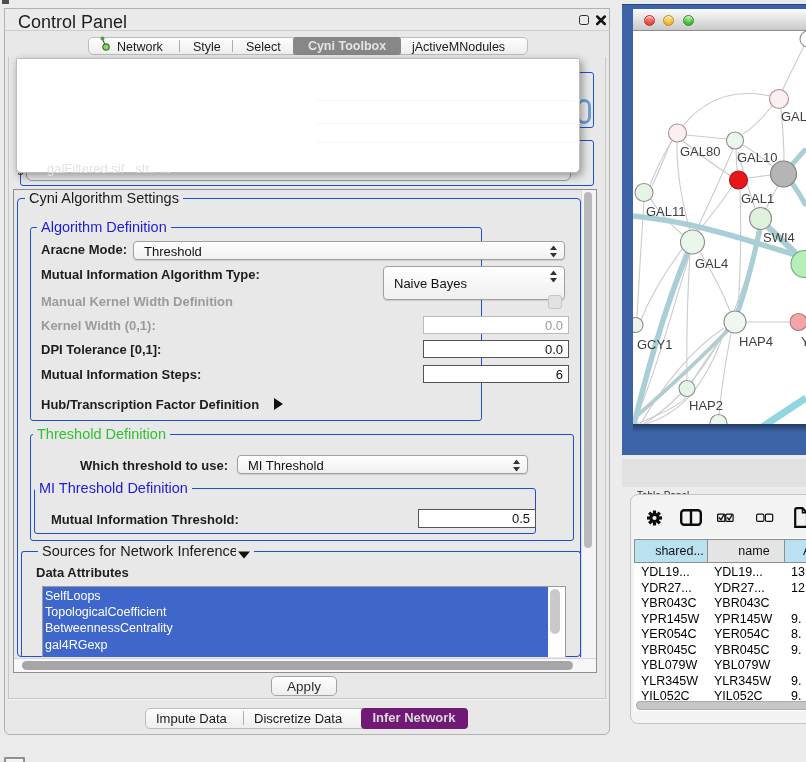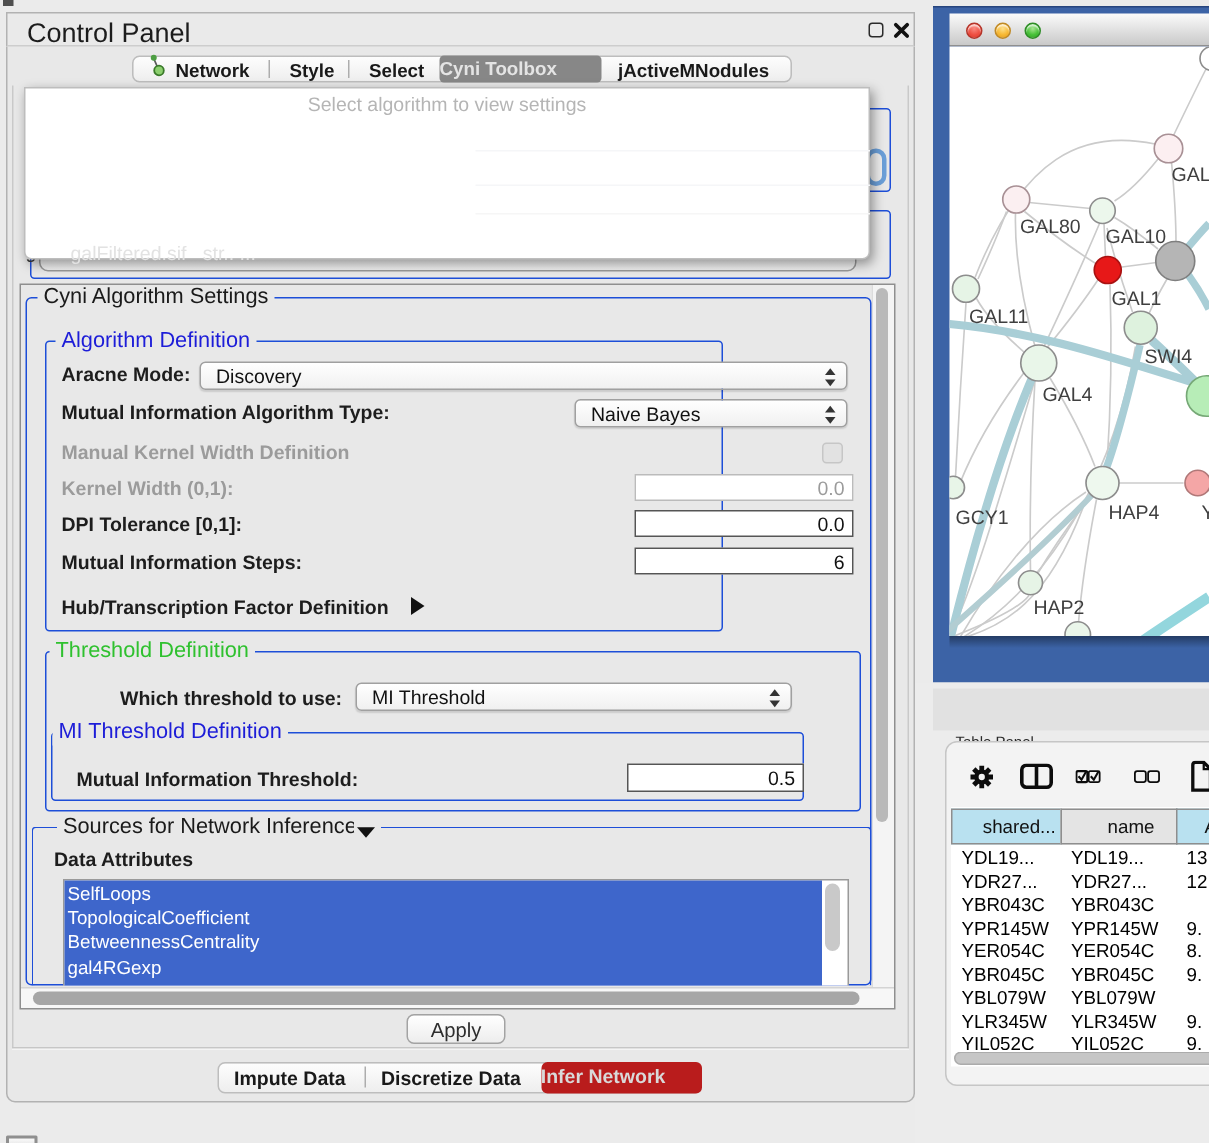--- a/index.html
+++ b/index.html
@@ -4,22 +4,22 @@
 html,body{width:806px;height:762px;overflow:hidden;background:#ebebeb;font-family:"Liberation Sans",sans-serif}
 .abs{position:absolute}
 .lbl{position:absolute;font-size:13px;font-weight:bold;color:#1d1d1d;white-space:nowrap;line-height:14px}
 .dis{color:#9b9b9b}
 .grp{position:absolute;border:1px solid #1d4ed8;border-radius:3px}
 .gt{position:absolute;top:-9px;left:6px;font-size:14.5px;background:#e8e8e8;padding:0 4px;white-space:nowrap;line-height:17px;color:#1a1a1a}
 .combo{position:absolute;background:linear-gradient(#ffffff,#f0f0f0);border:1px solid #a0a0a0;border-radius:4px;font-size:13px;color:#111;box-shadow:0 1px 1px rgba(0,0,0,.12)}
 .ct{position:absolute;left:10px;top:50%;transform:translateY(-50%);white-space:nowrap}
 .fld{position:absolute;background:#fff;font-size:13px;color:#111;text-align:right;padding-right:5px;white-space:nowrap}
 .sep{position:absolute;width:1px;background:#adadad}
-.tabtxt{position:absolute;font-size:12.5px;font-weight:bold;color:#191919;white-space:nowrap}
-.darktab{position:absolute;background:#7d7d7d;border-radius:3px;color:#efefef;font-size:13px;font-weight:bold;}
+.tabtxt{position:absolute;font-size:12.5px;font-weight:normal;color:#191919;white-space:nowrap}
+.darktab{position:absolute;background:#7d7d7d;border-radius:3px;color:#efefef;font-size:13px;font-weight:bold;text-align:center}
 svg{position:absolute;display:block}
 </style></head><body>
 
 <div class="abs" style="left:2px;top:0;width:7px;height:4px;background:#4f4f4f"></div>
 <div id="cpwin" class="abs" style="left:4px;top:8px;width:606px;height:727px;background:#e8e8e8;border:1px solid #b2b2b2;border-radius:0 0 6px 6px"></div>
 <div class="abs" style="left:4px;top:8px;width:606px;height:23px;background:#eaeaea;border:1px solid #b2b2b2;border-bottom:1px solid #cdcdcd"></div>
 <div class="abs" style="left:18px;top:12px;font-size:18px;color:#1c1c1c">Control Panel</div>
 <div class="abs" style="left:578.5px;top:15px;width:10px;height:9.5px;border:1.6px solid #2b2b2b;border-radius:2.5px"></div>
 <svg style="left:595px;top:14px" width="12" height="12" viewBox="0 0 12 12">
     <path d="M2.2 2.5 L9.8 10 M9.8 2.5 L2.2 10" stroke="#111" stroke-width="2.5" stroke-linecap="round"></path>
@@ -55,28 +55,28 @@
 
 <div class="grp" style="left:17px;top:198px;width:564px;height:459px;border-radius:4px">
   <span class="gt" style="left:7px">Cyni Algorithm Settings</span>
 </div>
 
 <div class="grp" style="left:30px;top:227px;width:452px;height:194px">
   <span class="gt" style="color:#1d1dd8">Algorithm Definition</span>
 </div>
 <div class="lbl" style="left:41px;top:243px">Aracne Mode:</div>
 <div class="combo" style="left:133px;top:241px;width:432px;height:19px">
-    <span class="ct">Discovery</span>
+    <span class="ct">Threshold</span>
   <svg style="right:6px;top:3px;position:absolute" width="9" height="13" viewBox="0 0 9 13">
       <path d="M4.5 0.5 L8 5 L1 5 Z" fill="#333"></path>
       <path d="M4.5 12.5 L8 8 L1 8 Z" fill="#333"></path>
     </svg>
 </div>
 <div class="lbl" style="left:41px;top:268px">Mutual Information Algorithm Type:</div>
-<div class="combo" style="left:383px;top:266px;width:182px;height:19px">
+<div class="combo" style="left:383px;top:266px;width:182px;height:34px">
     <span class="ct">Naive Bayes</span>
   <svg style="right:6px;top:3px;position:absolute" width="9" height="13" viewBox="0 0 9 13">
       <path d="M4.5 0.5 L8 5 L1 5 Z" fill="#333"></path>
       <path d="M4.5 12.5 L8 8 L1 8 Z" fill="#333"></path>
     </svg>
 </div>
 <div class="lbl dis" style="left:41px;top:295px">Manual Kernel Width Definition</div>
 <div class="abs" style="left:548px;top:295px;width:14px;height:14px;background:#e2e2e2;border:1px solid #c6c6c6;border-radius:3px"></div>
 <div class="lbl dis" style="left:41px;top:319px">Kernel Width (0,1):</div>
 <div class="fld dis" style="left:423px;top:316px;width:146px;height:18px;line-height:17px;border:1px solid #bbb;color:#9b9b9b">0.0</div>
@@ -121,37 +121,36 @@
 <div class="abs" style="left:45px;top:588px;color:#fff;font-size:12.5px;line-height:16.2px;white-space:pre">SelfLoops
 TopologicalCoefficient
 BetweennessCentrality
 gal4RGexp</div>
 <div class="abs" style="left:550px;top:589px;width:10px;height:45px;background:#c9c9c9;border-radius:5px"></div>
 
 <div class="abs" style="left:26px;top:163px;width:545px;height:18px;background:linear-gradient(#fcfcfc,#efefef);border:1px solid #9a9a9a;border-radius:6px"></div>
 <div class="abs" style="left:17px;top:160px;font-size:13px;color:#3a3a3a">g</div>
 
 <div class="abs" style="left:16px;top:58px;width:564px;height:115px;background:#fff;border:1px solid #bdbdbd;border-radius:0 0 5px 5px;box-shadow:2px 3px 8px rgba(0,0,0,.4)">
-  <div style="position:absolute;left:0;top:3px;width:100%;text-align:center;font-size:13px;color:#b5b5b5">Select algorithm to view settings</div>
   <div style="position:absolute;left:30px;top:102px;font-size:13px;color:#e2e2e2;white-space:nowrap;overflow:hidden;height:15px">galFiltered.sif &nbsp;&nbsp;str.. ...</div>
   <div style="position:absolute;left:300px;top:41px;width:263px;height:1px;background:#f5f6f8"></div>
   <div style="position:absolute;left:300px;top:64px;width:263px;height:1px;background:#f5f6f8"></div>
   <div style="position:absolute;left:300px;top:83px;width:263px;height:1px;background:#f6f6f6"></div>
 </div>
 
 <div class="abs" style="left:271px;top:676px;width:66px;height:20px;background:linear-gradient(#ffffff,#ededed);border:1px solid #a3a3a3;border-radius:5px;font-size:13.5px;color:#2e2e2e;text-align:center;line-height:19px">Apply</div>
 
 <div class="abs" style="left:8px;top:698px;width:598px;height:1px;background:#c6c6c6"></div>
 <div class="abs" style="left:8px;top:699px;width:598px;height:1px;background:#f4f4f4"></div>
 
 <div class="abs" style="left:145px;top:708px;width:323px;height:20.5px;background:linear-gradient(#fdfdfd,#eeeeee);border:1px solid #bdbdbd;border-radius:5px"></div>
 <div class="tabtxt" style="left:156px;top:711px;font-size:13px">Impute Data</div>
 <div class="sep" style="left:243px;top:711px;height:14px"></div>
 <div class="tabtxt" style="left:254px;top:711px;font-size:13px">Discretize Data</div>
-<div class="darktab" style="left:360.5px;top:708px;width:107px;height:20.5px;line-height:20.5px;font-size:13px;background:#b91c1c;color:#d9d9d9;border-radius:4px">Infer Network</div>
+<div class="darktab" style="left:360.5px;top:708px;width:107px;height:20.5px;line-height:20.5px;font-size:13px;background:#701a75;color:#d9d9d9;border-radius:4px">Infer Network</div>
 
 <div class="abs" style="left:4px;top:757px;width:21px;height:10px;background:linear-gradient(#fafafa,#e0e0e0);border:2px solid #8f8f8f;border-radius:1px"></div>
 
 <div class="abs" style="left:622px;top:4px;width:184px;height:451px;background:#3c63a6"></div>
 <div class="abs" style="left:622px;top:4px;width:184px;height:1px;background:#26457e"></div>
 <div class="abs" style="left:633px;top:9px;width:173px;height:22px;background:linear-gradient(#fbfbfb,#c9c9c9);border-bottom:1px solid #8f8f8f"></div>
 
 <div class="abs" style="left:644px;top:15px;width:11px;height:11px;border-radius:50%;background:radial-gradient(circle at 50% 35%,#f9887f 0%,#ee4f42 55%,#d93a2e 100%);border:1px solid #b5352a;box-shadow:inset 0 1.5px 1px rgba(255,255,255,.75)"></div>
 <div class="abs" style="left:663px;top:15px;width:11px;height:11px;border-radius:50%;background:radial-gradient(circle at 50% 35%,#fde08a 0%,#f7b833 55%,#e09c22 100%);border:1px solid #c08a26;box-shadow:inset 0 1.5px 1px rgba(255,255,255,.75)"></div>
 <div class="abs" style="left:683px;top:15px;width:11px;height:11px;border-radius:50%;background:radial-gradient(circle at 50% 35%,#a5e58f 0%,#47c138 55%,#32a028 100%);border:1px solid #2e8d26;box-shadow:inset 0 1.5px 1px rgba(255,255,255,.75)"></div>

